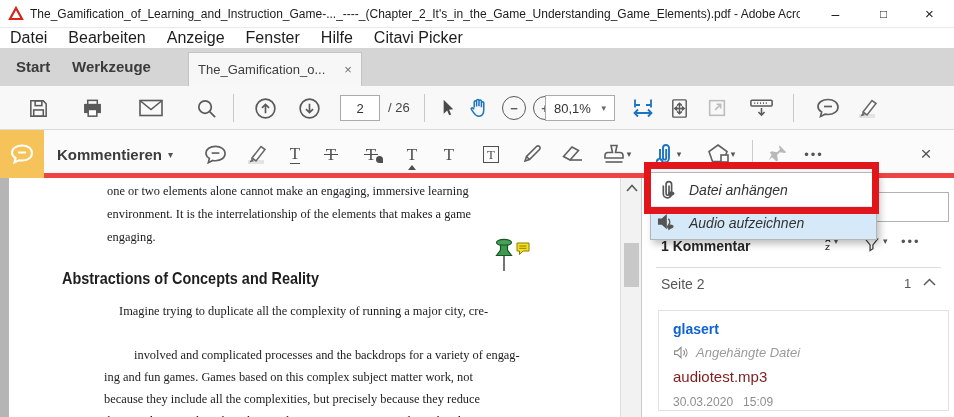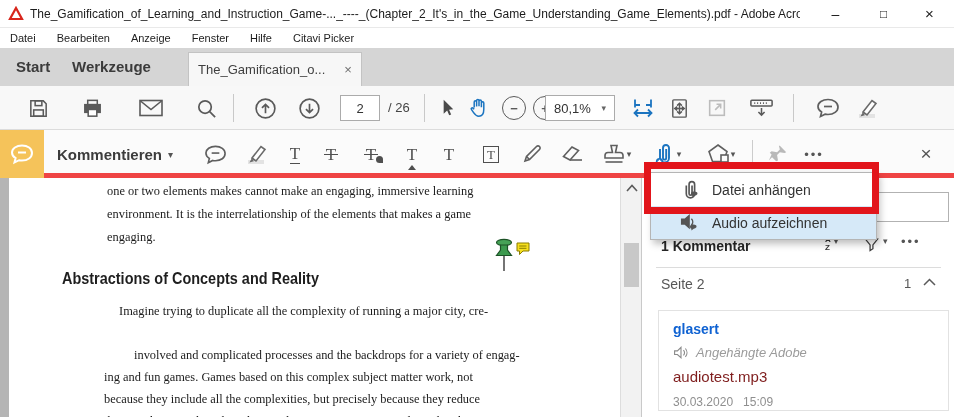--- a/index.html
+++ b/index.html
@@ -11,21 +11,21 @@
   .titlebar { position:absolute; left:0; top:0; width:954px; height:28px; background:#fff; border-bottom:1px solid #e9e9e9; }
   .pdf-logo { position:absolute; left:8px; top:6px; width:16px; height:16px; }
   .title-text { position:absolute; left:30px; top:7px; font-size:12px; color:#1c1c1c; white-space:nowrap; max-width:770px; overflow:hidden; }
   .winbtn { position:absolute; top:0; width:45px; height:28px; text-align:center; line-height:28px; font-size:14px; color:#222; cursor:default; }
   .winbtn.min { right:96px; }
   .winbtn.max { right:48px; font-size:12px; }
   .winbtn.cls { right:2px; font-size:15px; }
 
   
   .menubar { position:absolute; left:0; top:28px; width:954px; height:20px; background:#fff; display:flex; align-items:center; padding-left:10px; gap:21px; }
-  .menubar span { font-size:11px; color:#1d1d1d; }
+  .menubar span { font-size:16px; color:#1d1d1d; }
 
   
   .tabbar { position:absolute; left:0; top:48px; width:954px; height:38px; background:#d5d5d5; }
   .tab-static { position:absolute; top:0; height:38px; line-height:38px; font-size:15px; font-weight:700; color:#3b3b3b; }
   .tab-start { left:16px;text-align:right; } .tab-tools { left:72px; }
   .doc-tab { position:absolute; left:188px; top:4px; width:174px; height:34px; background:#f7f7f7; border:1px solid #c3c3c3; border-bottom:none; display:flex; align-items:center; justify-content:center; gap:19px; }
   .doc-tab .lbl { font-size:13px; color:#3f3f3f; }
   .doc-tab .x { font-size:13px; color:#6f6f6f; }
 
   
@@ -81,21 +81,21 @@
   .card { position:absolute; left:16px; top:132px; width:291px; height:101px; background:#fff; border:1px solid #e2e2e2; padding:10px 14px; }
   .card .author { font-size:14px; font-weight:700; color:#0f62d2; }
   .card .typerow { margin-top:8px; display:flex; align-items:center; gap:7px; }
   .card .typerow .tt { font-size:13px; font-style:italic; color:#9b9b9b; }
   .card .fname { margin-top:8px; font-size:15px; color:#7f1d1d; }
   .card .dt { margin-top:10px; font-size:12px; color:#8f8f8f; display:flex; gap:10px; }
   .ar-small { font-size:9px; color:#555; }
 
   
   .menu { position:absolute; left:650px; top:172px; width:227px; background:#fff; border:1px solid #b5b5b5; box-shadow:3px 4px 7px rgba(0,0,0,.25); z-index:5; }
-  .menu .mi { height:33px; display:flex; align-items:center; gap:10px; padding-left:27px; font-size:14px; color:#333; }
+  .menu .mi { height:33px; display:flex; align-items:center; gap:10px; padding-left:4px; font-size:14px; color:#333;font-style:italic; }
   .menu .mi.hov { background:#d6e9f8; }
 
   
   .redbox { position:absolute; left:644px; top:162px; width:235px; height:52px; border:7px solid #e2151b; z-index:6; }
 
   svg { display:block; }
 </style>
 </head>
 <body>
 
@@ -321,21 +321,21 @@
     <div class="tb2" style="left:796px;width:36px;">
       <span class="dots">•••</span>
     </div>
     <div class="tb2" style="left:908px;width:36px;">
       <span class="closex">×</span>
     </div>
   </div>
 
   <div class="doc-strip"></div>
   <div class="doc-area">
-    <span class="docline" style="left:98px;top:6px;">one or two elements makes cannot make an engaging, immersive learning</span>
+    <span class="docline" style="left:98px;top:6px;">one or two elements alone cannot make an engaging, immersive learning</span>
     <span class="docline" style="left:98px;top:29px;">environment. It is the interrelationship of the elements that makes a game</span>
     <span class="docline" style="left:98px;top:52px;">engaging.</span>
 
     <span class="pin-wrap" style="left:484px;top:60px;">
       <svg width="22" height="36" viewBox="0 0 22 36">
           <ellipse cx="11" cy="4.5" rx="7.5" ry="3.2" fill="#46a257" stroke="#1c5226" stroke-width="1.2"></ellipse>
           <path d="M7.5 7 L7.5 12 L3.5 17.5 H18.5 L14.5 12 L14.5 7 Z" fill="#3c9a4e" stroke="#1c5226" stroke-width="1.2"></path>
           <line x1="11" y1="18" x2="11" y2="33" stroke="#3a3a3a" stroke-width="1.4"></line>
         </svg>
     </span>
@@ -395,21 +395,21 @@
     <div class="card">
       <div class="author">glasert</div>
       <div class="typerow">
         <span>
           <svg width="16" height="15" viewBox="0 0 20 18" fill="none" stroke="#8a8a8a" stroke-width="1.4">
               <path d="M2 7 v4.5 h3.5 L10 15.5 V2.5 L5.5 7 Z"></path>
               <path d="M13 6 a4.5 4.5 0 0 1 0 6.5"></path>
               <path d="M15.5 4 a8 8 0 0 1 0 10.5"></path>
             </svg>
         </span>
-        <span class="tt">Angehängte Adobe</span>
+        <span class="tt">Angehängte Datei</span>
       </div>
       <div class="fname">audiotest.mp3</div>
       <div class="dt">
         <span>30.03.2020</span>
         <span>15:09</span>
       </div>
     </div>
   </div>
 
   <div class="menu">

